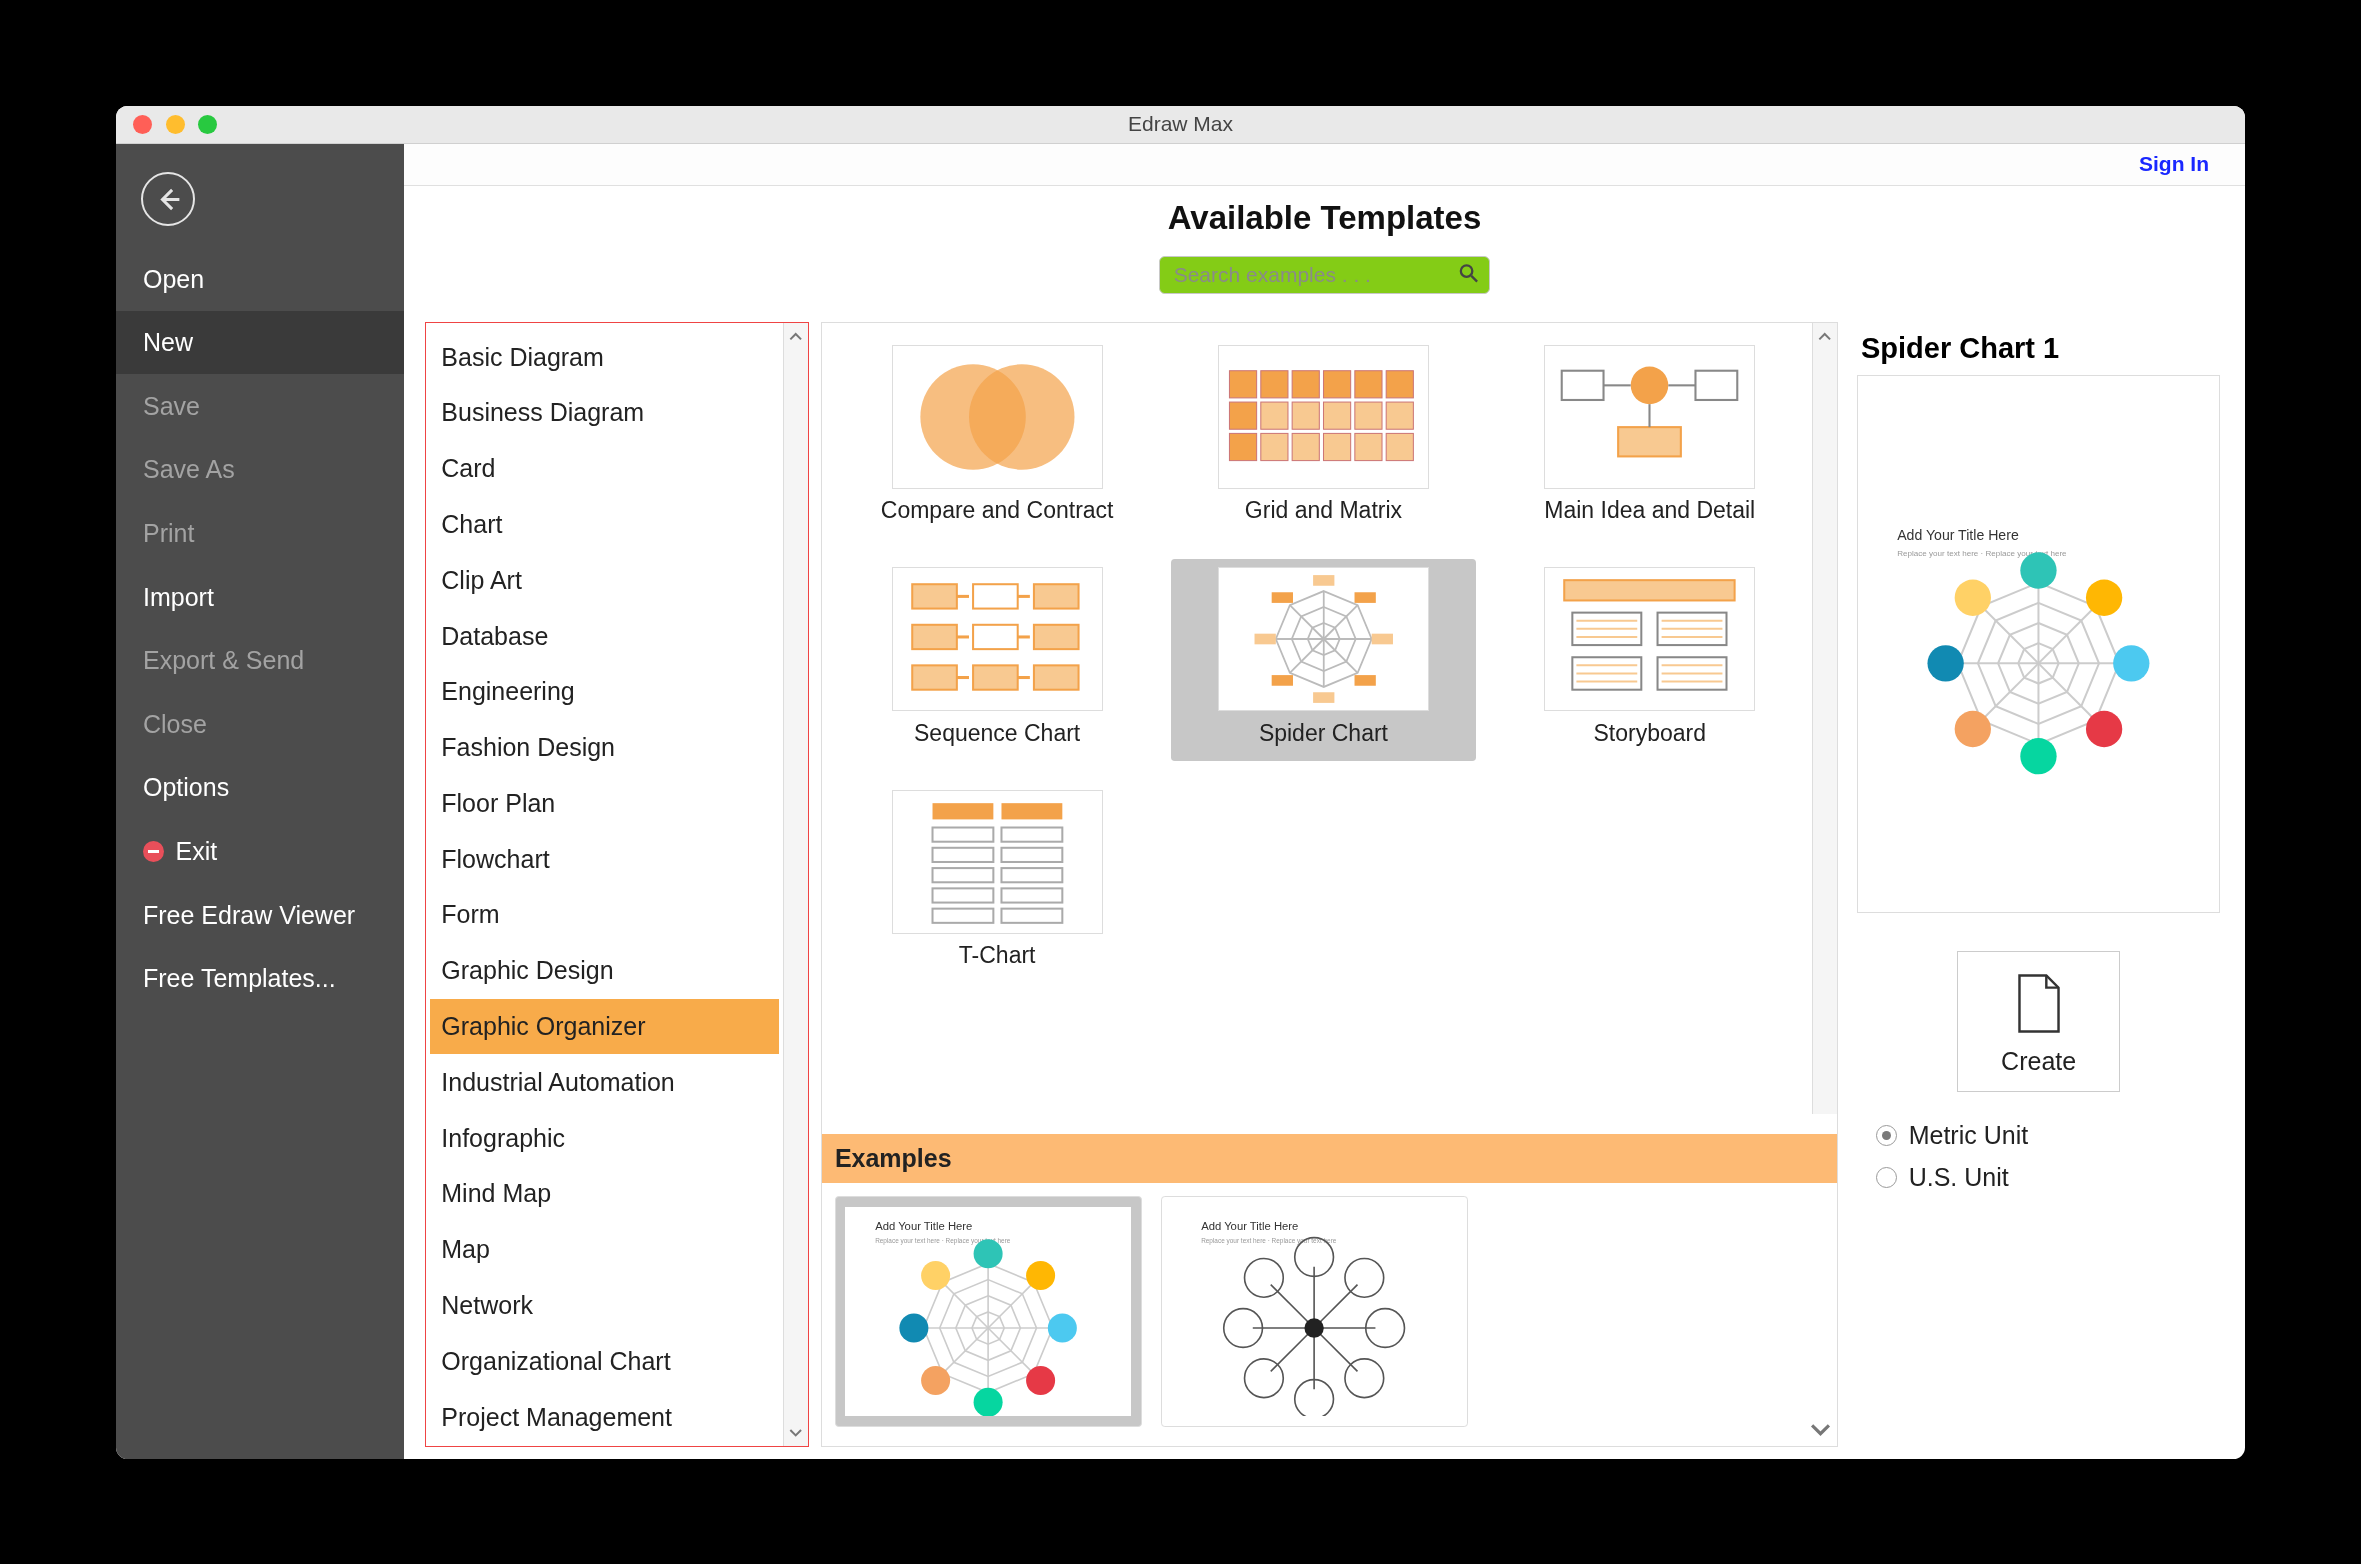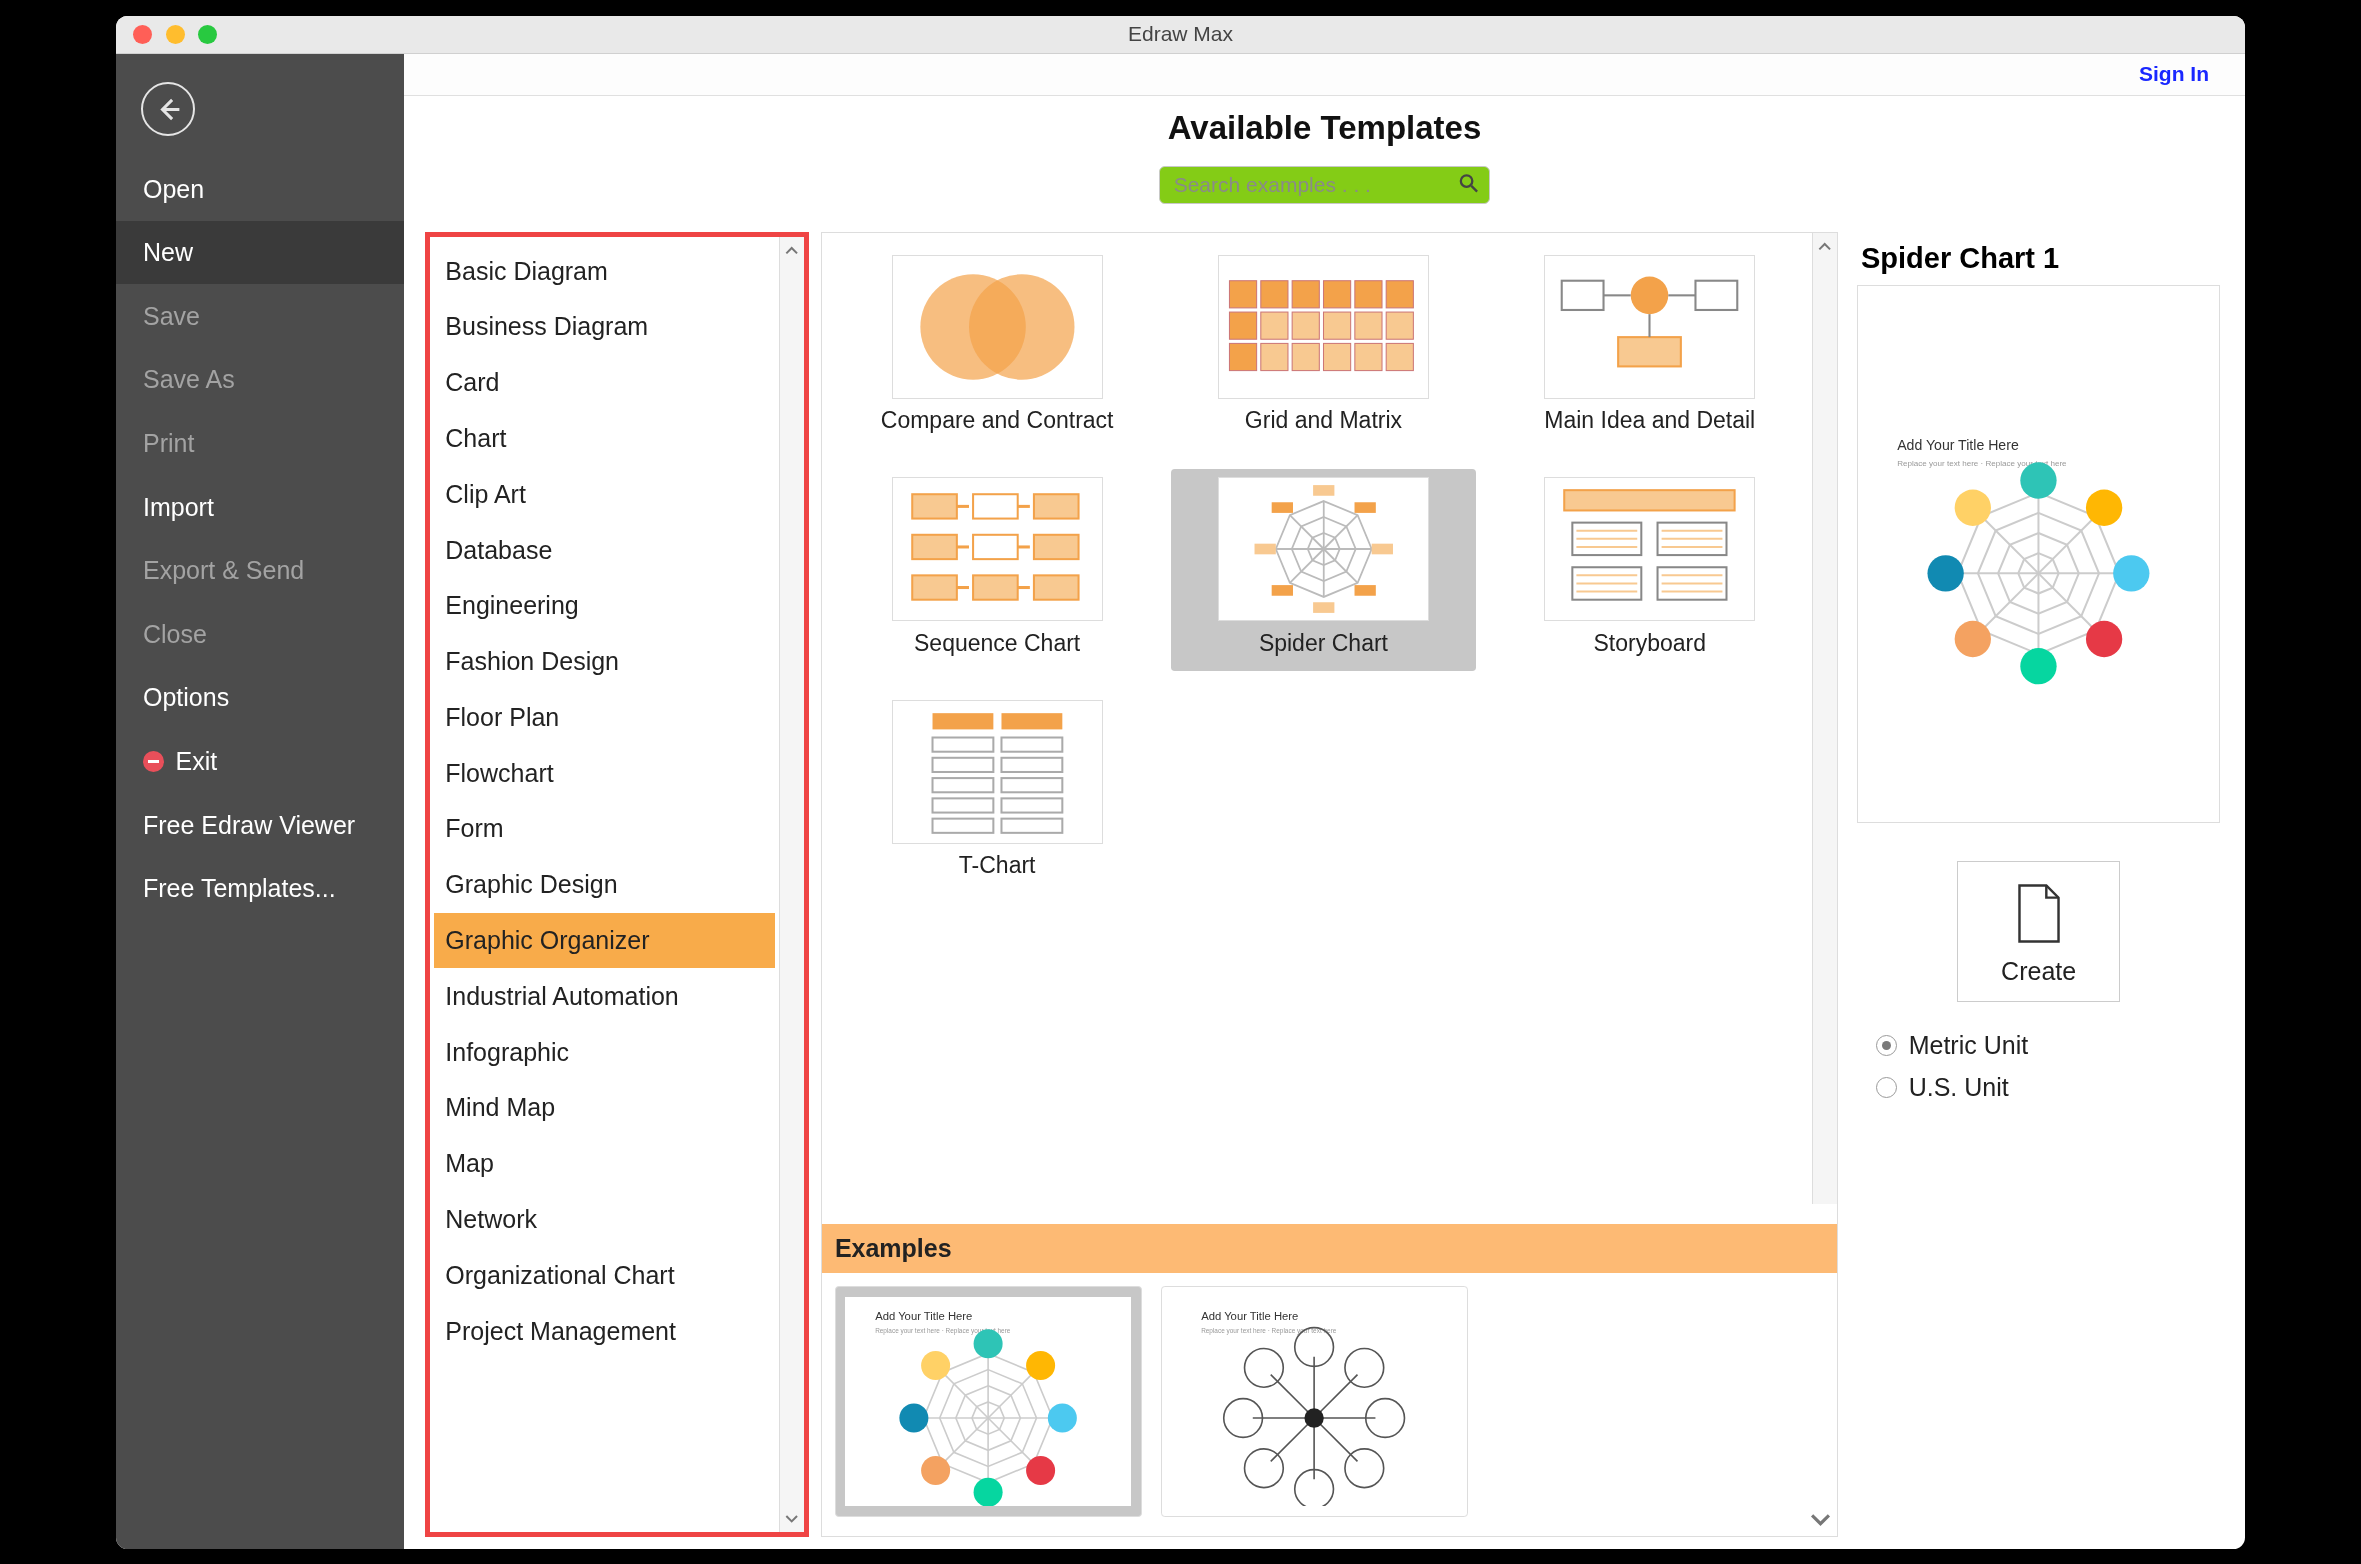--- a/index.html
+++ b/index.html
@@ -1,20 +1,20 @@
 <!DOCTYPE html>
 <html><head>
 <meta charset="utf-8">
 <style>
   * { box-sizing: border-box; margin: 0; padding: 0; font-family: -apple-system, BlinkMacSystemFont, "Helvetica Neue", Arial, sans-serif; }
   body { background: #000; width: 2361px; height: 1564px; display: flex; align-items: center; justify-content: center; }
 
   .window {
     width: 2129px;
-    height: 1533px;
+    height: 1353px;
     background: #fff;
     border-radius: 11.5px;
     box-shadow: 0 38px 77px rgba(0,0,0,0.6);
     overflow: hidden;
     display: flex;
     flex-direction: column;
   }
 
   .titlebar {
     height: 38px;
@@ -70,21 +70,21 @@
     width: 100%; height: 38px; border: 1px solid #c8c8c8; border-radius: 5.8px;
     padding: 0 44px 0 13.4px; font-size: 21px; color: #555; background: #84cc16;
   }
   .searchbox input::placeholder { color: #8a8a8a; }
   .search-icon { position: absolute; right: 9.6px; top: 50%; transform: translateY(-50%); color:#555; }
   .search-icon svg { width: 23px; height: 23px; }
 
   .columns { flex: 1; display: flex; min-height: 0; padding: 0 11.5px 11.5px 21px; gap: 11.5px; }
 
   .cat-panel {
-    width: 384px; border: 5px solid #ef4444; background: #fff; display: flex;
+    width: 384px; border: 1px solid #ef4444; background: #fff; display: flex;
   }
   .cat-list { flex: 1; overflow: auto; padding: 5.8px 3.8px 5.8px; }
   .cat-item { font-size: 25px; padding: 13.4px 11.5px; color: #222; cursor: default; }
   .cat-item.selected { background: #f8ab4a; }
   .cat-scroll { width: 25px; border-left: 1px solid #ddd; background: #f5f5f5; display:flex; flex-direction:column; align-items:center; justify-content:space-between; padding:3.8px 0; color:#777; }
   .scroll-btn { width:19px; height:19px; display:flex; align-items:center; justify-content:center; }
   .scroll-btn svg { width:13.4px; height:13.4px; }
 
   .mid-panel {
     flex: 1; display: flex; flex-direction: column; border: 1px solid #ddd; min-width:0;

